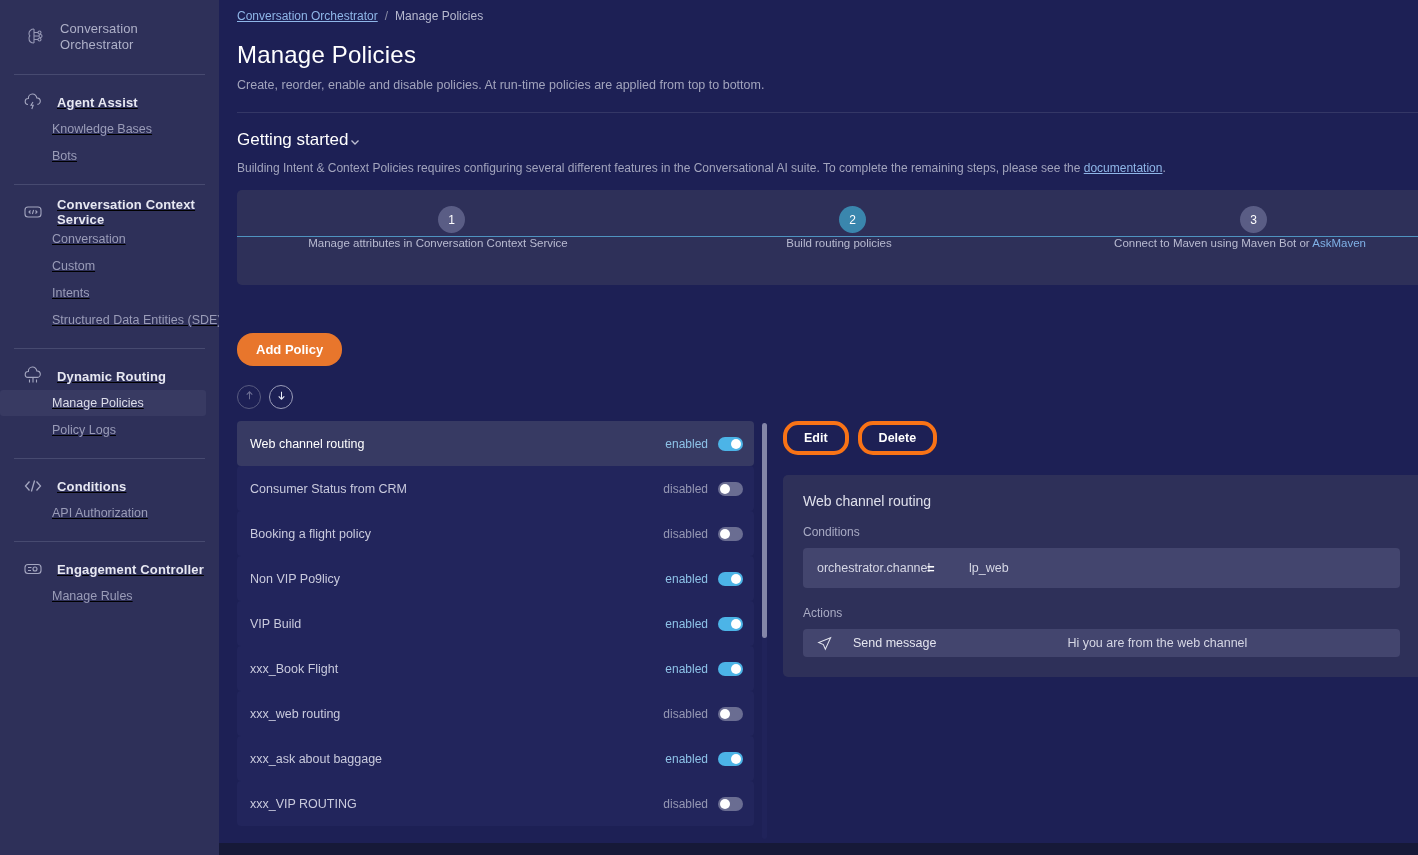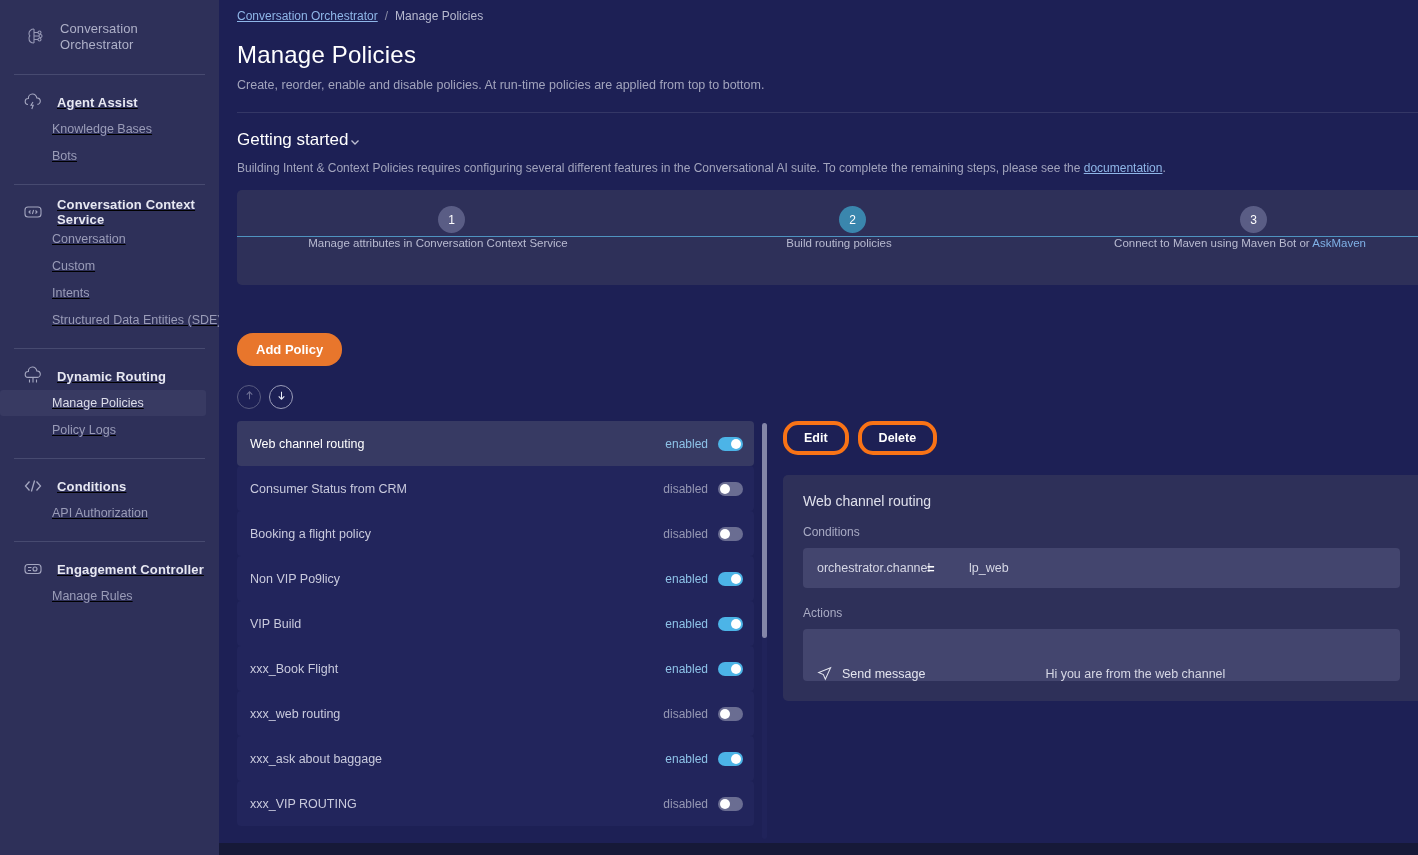--- a/index.html
+++ b/index.html
@@ -200,22 +200,23 @@
   .cond-row {
     background: #43456e; border-radius: 4px;
     height: 40px; display: flex; align-items: center;
     padding: 0 14px; margin-bottom: 18px;
   }
   .cond-key { color: #d6d7e5; font-size: 12.5px; width: 110px; }
   .cond-op { color: #ffffff; font-size: 13px; font-weight: bold; width: 42px; }
   .cond-val { color: #d6d7e5; font-size: 12.5px; }
   .act-row {
     background: #43456e; border-radius: 4px;
-    height: 52px; display: flex; align-items: flex-end;
+    height: 28px; display: flex; align-items: center;
     padding: 0 14px;
+    gap: 11px;
   }
   .act-ico { width: 15px; height: 15px; margin-right: 10px; }
   .act-name { color: #e4e5ef; font-size: 12.5px; }
   .act-val { color: #d6d7e5; font-size: 12.5px; margin-left: 120px; }
 
   .bottom-strip {
     position: absolute; left: 0; right: 0; bottom: 0; height: 12px;
     background: #161938;
   }
 </style>

